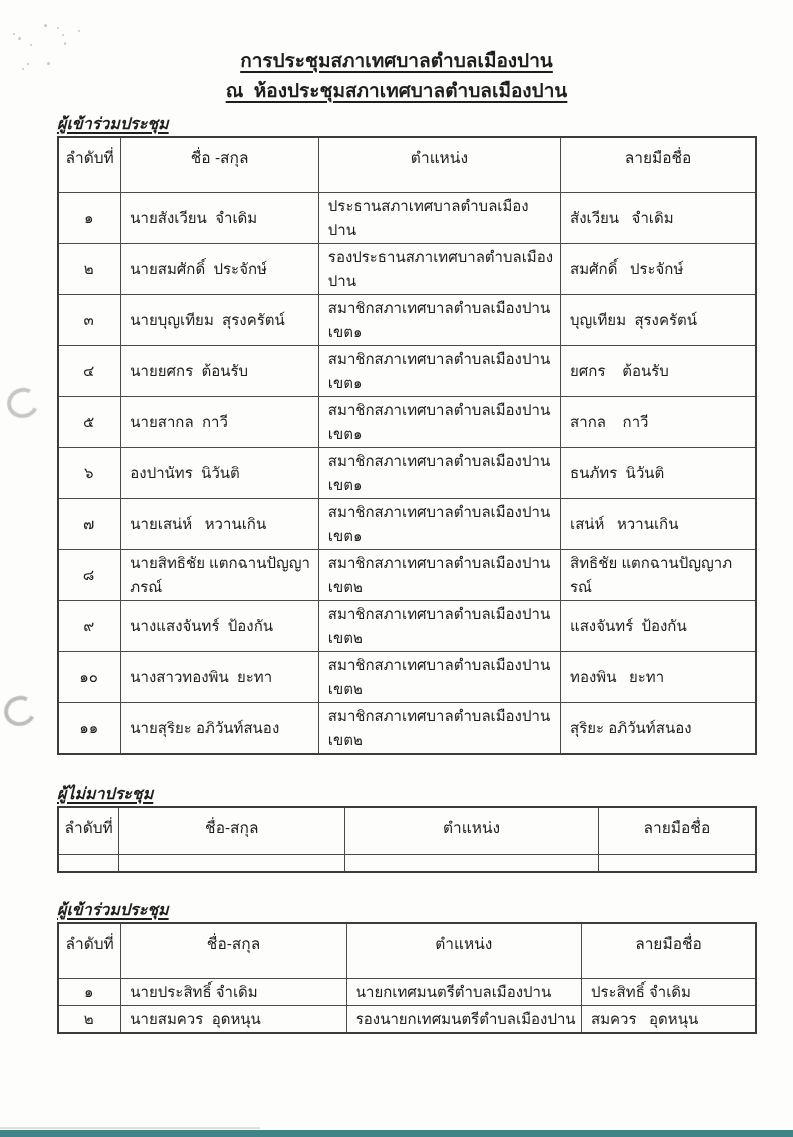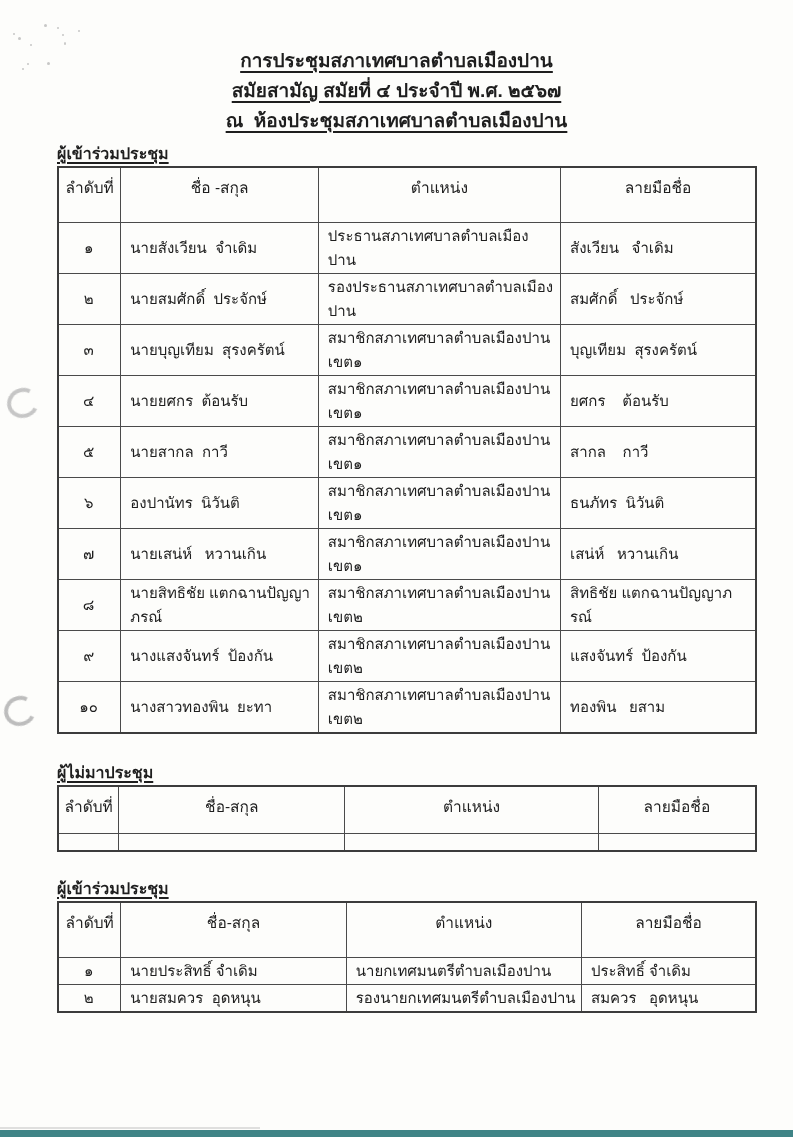--- a/index.html
+++ b/index.html
@@ -18,20 +18,21 @@
   }
   .title-line span{
     text-decoration:underline;text-decoration-thickness:1.5px;text-underline-offset:4px;
   }
   
   .content{padding-left:57px;padding-right:36px;}
   .section-label{
     font-size:16px;font-weight:700;line-height:20px;
     text-decoration:underline;text-decoration-thickness:1.5px;text-underline-offset:3px;
     margin:0 0 2px 0;
+    font-style:italic;
   }
   .sec1{margin-top:8px;}
   .sec2{margin-top:29px;}
   .sec3{margin-top:27px;}
   
   table.roster{
     border-collapse:collapse;width:700px;table-layout:fixed;
     border:2px solid #3c3c3c;
   }
   table.roster th, table.roster td{
@@ -89,21 +90,20 @@
   <div class="speck" style="left:47px;top:62px;width:3px;height:3px;"></div>
   <div class="speck" style="left:27px;top:63px;width:2px;height:2px;"></div>
   <div class="speck" style="left:22px;top:68px;width:2px;height:2px;"></div>
   <div class="punch" style="left:7px;top:388px;"></div>
   <div class="punch punch-2" style="left:4px;top:696px;"></div>
   <div class="edge-smudge"></div>
   <div class="scanner-strip" style="background: rgb(63, 132, 134);"></div>
 
   <div class="titles">
     <div class="title-line"><span>การประชุมสภาเทศบาลตำบลเมืองปาน</span></div>
-    <div class="title-line"><span>สมัยสามัญ สมัยที่ ๔ ประจำปี พ.ศ. ๒๕๖๗</span></div>
     <div class="title-line"><span>ณ  ห้องประชุมสภาเทศบาลตำบลเมืองปาน</span></div>
   </div>
 
   <div class="content">
 
     <div class="sec1">
       <div class="section-label">ผู้เข้าร่วมประชุม</div>
       <table class="roster t1">
         <colgroup>
             <col class="c0">
@@ -171,21 +171,27 @@
             <tr>
               <td>๙</td>
               <td>นางแสงจันทร์  ป้องกัน</td>
               <td>สมาชิกสภาเทศบาลตำบลเมืองปานเขต๒</td>
               <td>แสงจันทร์  ป้องกัน</td>
             </tr>
             <tr>
               <td>๑๐</td>
               <td>นางสาวทองพิน  ยะทา</td>
               <td>สมาชิกสภาเทศบาลตำบลเมืองปานเขต๒</td>
-              <td>ทองพิน   ยสาม</td>
+              <td>ทองพิน   ยะทา</td>
+            </tr>
+            <tr>
+              <td>๑๑</td>
+              <td>นายสุริยะ อภิวันท์สนอง</td>
+              <td>สมาชิกสภาเทศบาลตำบลเมืองปานเขต๒</td>
+              <td>สุริยะ อภิวันท์สนอง</td>
             </tr>
           </tbody>
       </table>
     </div>
 
     <div class="sec2">
       <div class="section-label">ผู้ไม่มาประชุม</div>
       <table class="roster t2">
         <colgroup>
             <col class="c0">

